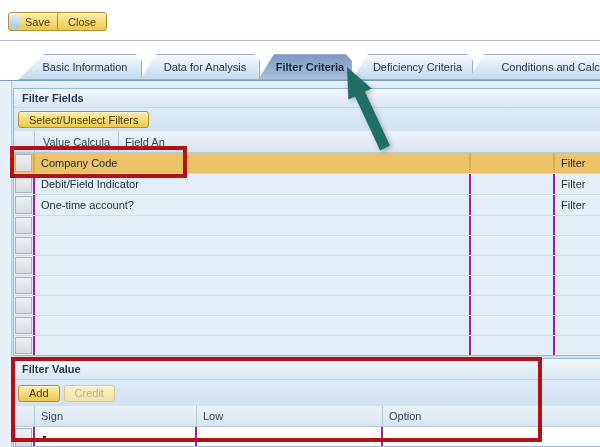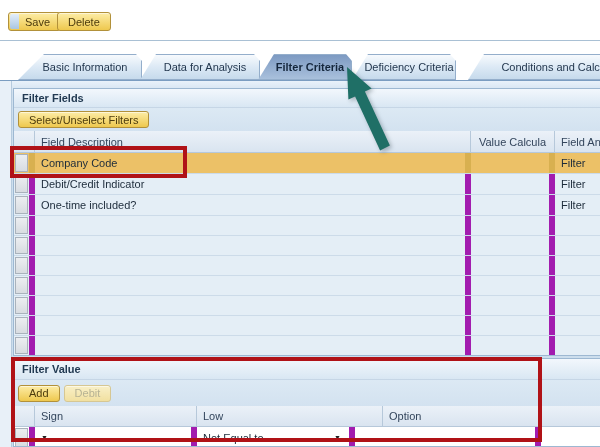--- a/index.html
+++ b/index.html
@@ -29,21 +29,21 @@
   .panel{position:absolute;left:13px;width:590px;border:1px solid #9db8d2;background:#e3edf6;overflow:hidden;}
   .panel-ff{top:88px;height:268px;}
   .panel-fv{top:358px;height:89px;}
   .panel-header{height:19px;display:flex;align-items:center;padding-left:8px;font-weight:bold;color:#223a52;background:linear-gradient(#f2f7fc,#d9e7f3);border-bottom:1px solid #c6d6e6;}
   .panel-fv .panel-header{height:21px;}
   .panel-toolbar{height:23px;display:flex;align-items:center;padding-left:4px;gap:4px;background:linear-gradient(#dce9f4,#d3e2f0);}
   .panel-fv .panel-toolbar{height:26px;}
 
   .thead{display:flex;height:22px;background:linear-gradient(#ebf1f8,#d9e4f0);border-bottom:1px solid #b6c8da;color:#33455c;}
   .panel-fv .thead{height:21px;}
-  .cell{display:flex;align-items:center;padding:0 6px;border-right:6px solid #a21caf;overflow:hidden;white-space:nowrap;}
+  .cell{display:flex;align-items:center;padding:0 6px;border-right:2px solid #a21caf;overflow:hidden;white-space:nowrap;}
   .thead .cell{border-right:1px solid #b6c8da;}
   .cell.sel{width:21px;flex:none;padding:1px;}
   .cell.desc{flex:1;}
   .cell.vr{width:84px;flex:none;justify-content:center;}
   .cell.fa{width:47px;flex:none;border-right:0;}
   .trow{display:flex;height:21px;background:#e4eef6;border-bottom:1px solid #ccdbe9;}
   .trow.selected{background:#ecc167;}
   .trow.selected .cell{border-right-color:#d8b050;border-bottom-color:#d8b050;}
   .trow.empty{height:20px;}
   .selbox{width:100%;height:100%;background:linear-gradient(#eceef1,#d8dce1);border:1px solid #a9b2bc;}
@@ -68,35 +68,35 @@
 <body>
 
 <div class="screen">
 
   <div class="topbar">
     <button class="btn save">
       <span class="save-accent"></span>
       <span>Save</span>
     </button>
     <button class="btn close">
-      <span>Delete</span>
+      <span>Close</span>
     </button>
   </div>
 
   <div class="tabstrip">
     <div class="tab first" style="left:18px;width:124px;">
       <span>Basic Information</span>
     </div>
     <div class="tab active" style="left:258px;width:94px;">
       <span>Filter Criteria</span>
     </div>
     <div class="tab" style="left:140px;width:120px;">
       <span>Data for Analysis</span>
     </div>
-    <div class="tab" style="left:352px;width:104px;">
+    <div class="tab" style="left:352px;width:121px;">
       <span>Deficiency Criteria</span>
     </div>
     <div class="tab" style="left:468px;width:170px;">
       <span>Conditions and Calcula</span>
     </div>
   </div>
   <div class="tab-divider"></div>
 
   <div class="content"></div>
   <div class="left-strip"></div>
@@ -106,45 +106,44 @@
       <span>Filter Fields</span>
     </div>
     <div class="panel-toolbar">
       <button class="btn small">
         <span>Select/Unselect Filters</span>
       </button>
     </div>
     <div class="table">
       <div class="thead">
         <div class="cell sel"></div>
-        <div class="cell desc">Field Description</div>
         <div class="cell vr">Value Calcula</div>
         <div class="cell fa">Field An</div>
       </div>
       <div class="trow selected">
         <div class="cell sel">
             <div class="selbox"></div>
           </div>
         <div class="cell desc">Company Code</div>
         <div class="cell vr"></div>
         <div class="cell fa">Filter</div>
       </div>
       <div class="trow">
         <div class="cell sel">
             <div class="selbox"></div>
           </div>
-        <div class="cell desc">Debit/Credit Indicator</div>
+        <div class="cell desc">Debit/Field Indicator</div>
         <div class="cell vr"></div>
         <div class="cell fa">Filter</div>
       </div>
       <div class="trow">
         <div class="cell sel">
             <div class="selbox"></div>
           </div>
-        <div class="cell desc">One-time included?</div>
+        <div class="cell desc">One-time account?</div>
         <div class="cell vr"></div>
         <div class="cell fa">Filter</div>
       </div>
       <div>
           <div class="trow empty">
             <div class="cell sel">
               <div class="selbox"></div>
             </div>
             <div class="cell desc"></div>
             <div class="cell vr"></div>
@@ -204,42 +203,38 @@
 
   <div class="panel panel-fv">
     <div class="panel-header">
       <span>Filter Value</span>
     </div>
     <div class="panel-toolbar">
       <button class="btn small">
         <span>Add</span>
       </button>
       <button class="btn small disabled">
-        <span>Debit</span>
+        <span>Credit</span>
       </button>
     </div>
     <div class="table">
       <div class="thead">
         <div class="cell sel"></div>
         <div class="cell sign">Sign</div>
         <div class="cell low" style="background:transparent;">Low</div>
         <div class="cell option">Option</div>
         <div class="cell fill"></div>
       </div>
       <div class="fvrow">
         <div class="cell sel">
             <div class="selbox"></div>
           </div>
         <div class="cell sign">
           <span class="caret">▼</span>
         </div>
-        <div class="cell option">
-          <span>Not Equal to</span>
-          <span class="caret">▼</span>
-        </div>
         <div class="cell low"></div>
         <div class="cell fill" style="background:#fff;"></div>
       </div>
     </div>
   </div>
 
   <div class="red-box one"></div>
   <div class="red-box two"></div>
   <svg class="annot-arrow" viewBox="0 0 62 96">
     <polygon points="9,7 33.6,28.4 26.9,31.6 51.9,85.6 42.1,90.4 17.1,36.4 10.4,39.6" fill="#1f6f66"></polygon>

